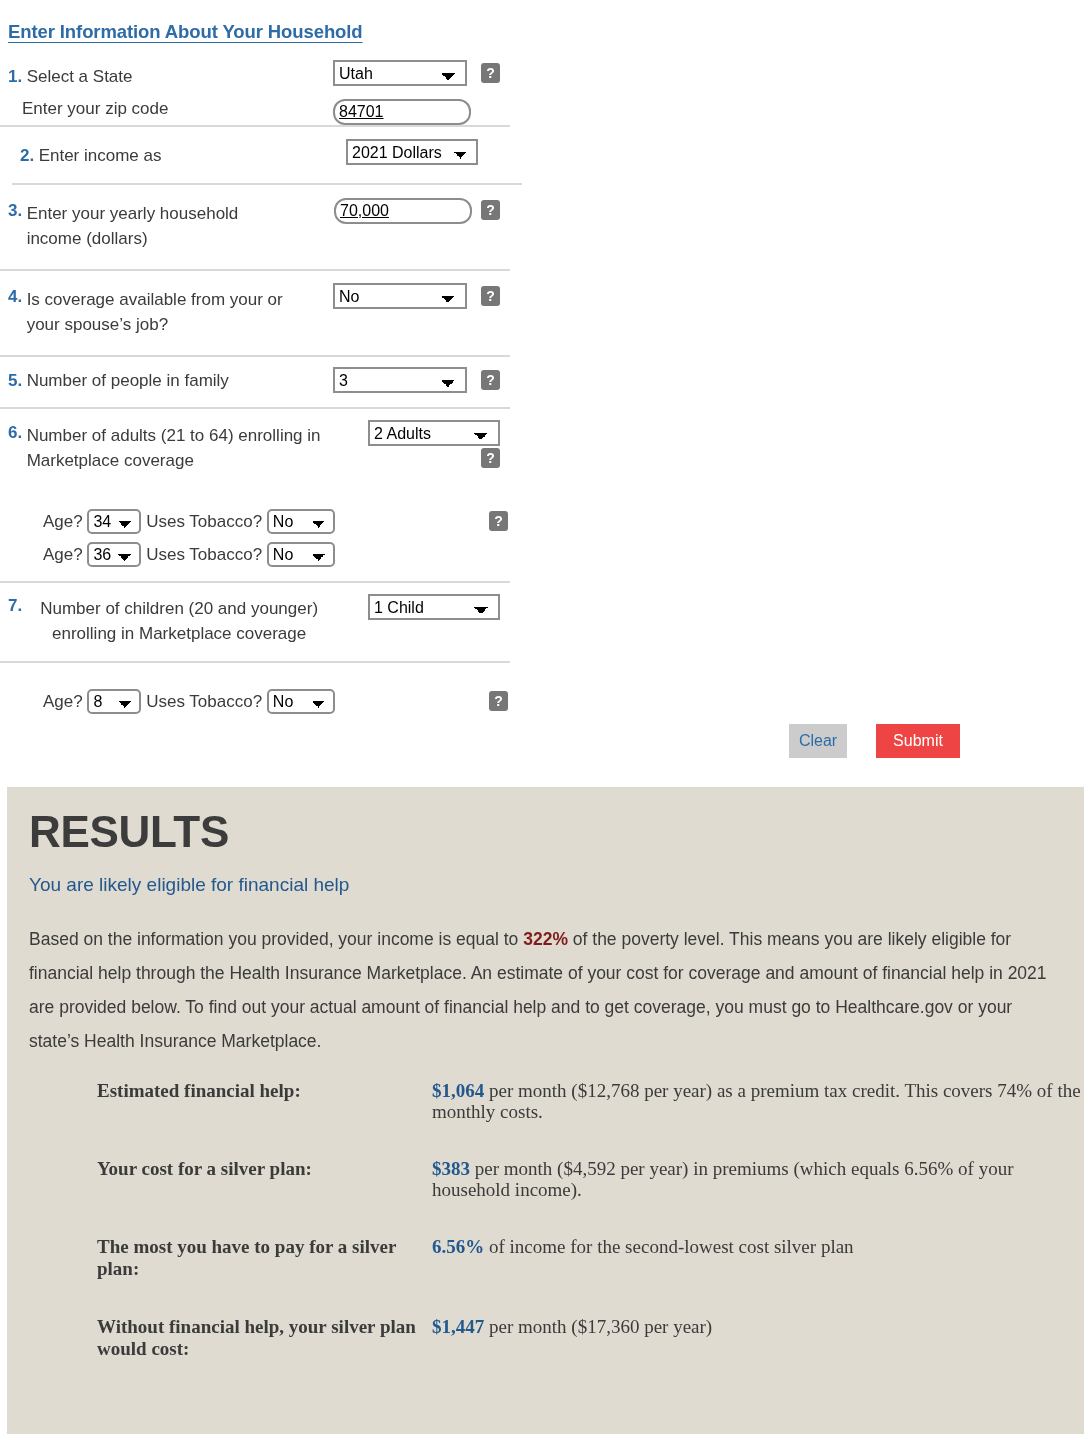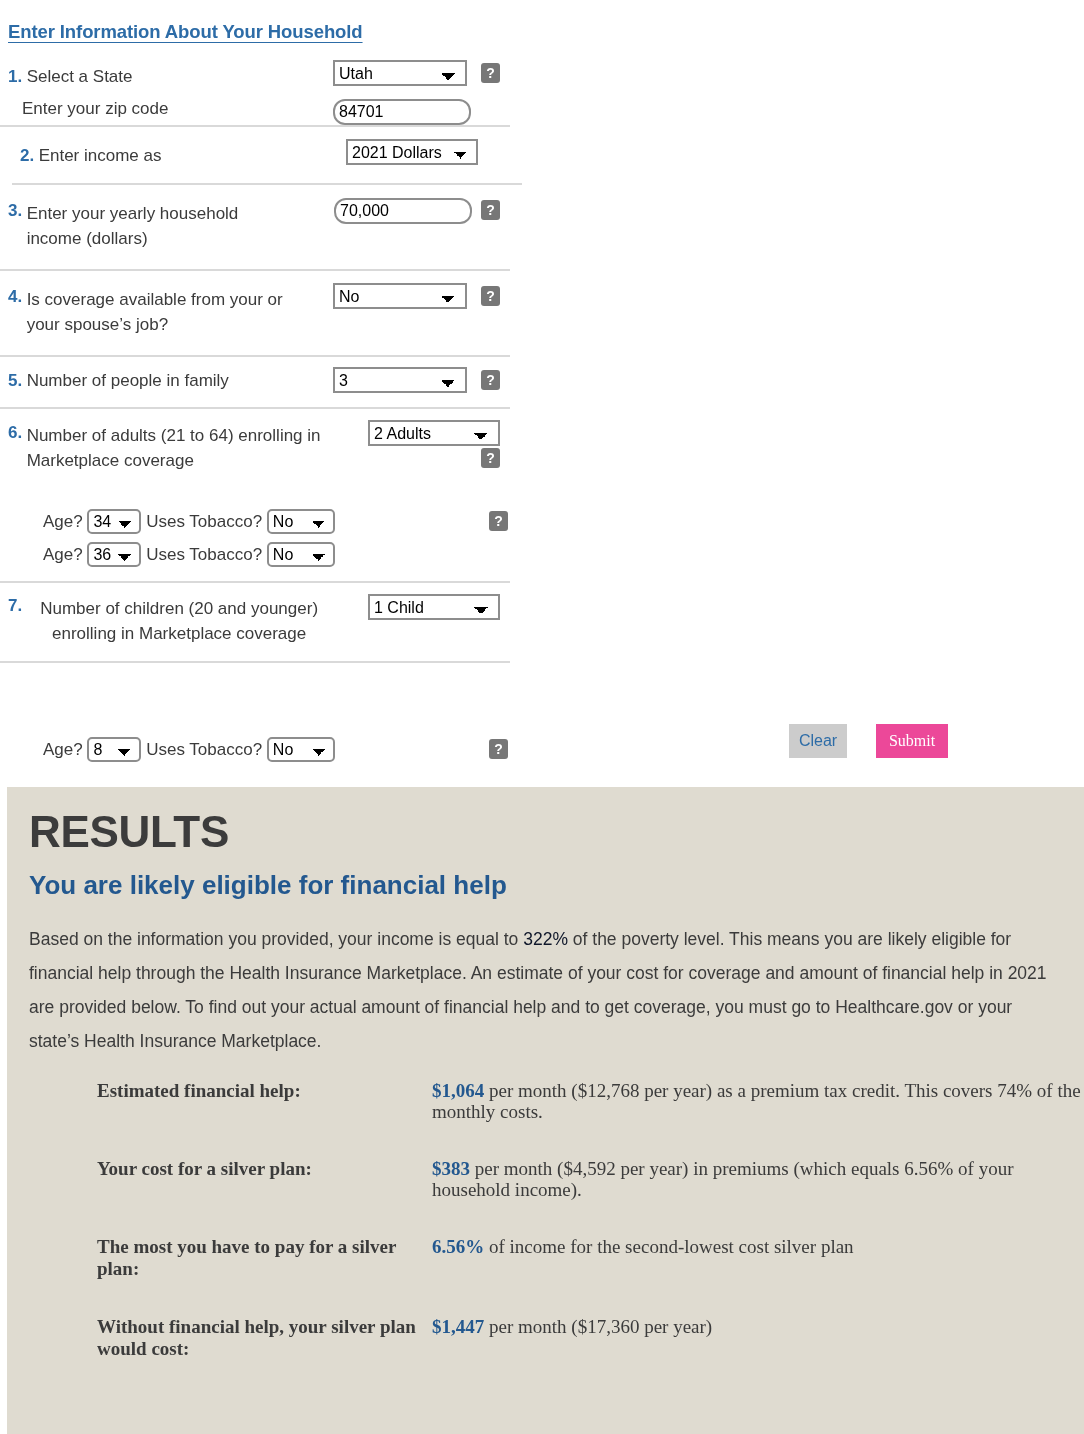--- a/index.html
+++ b/index.html
@@ -79,21 +79,21 @@
     background-image:
       linear-gradient(45deg, transparent 50%, #000 50%),
       linear-gradient(135deg, #000 50%, transparent 50%);
     background-position:
       calc(100% - 17px) 11px,
       calc(100% - 10px) 11px;
     background-size: 7px 7px, 7px 7px;
     background-repeat: no-repeat;
     padding-right: 26px;
   }
-  input.txt { border-radius: 12px; }
+  input.txt { border-radius: 12px; text-decoration: underline; }
 
   .helpbtn {
     display: inline-block;
     width: 19px; height: 20px;
     background: #777777;
     border-radius: 3px;
     color: #ffffff;
     font-size: 14px;
     font-weight: bold;
     text-align: center;
@@ -136,24 +136,23 @@
     padding: 0;
   }
   .btn-clear {
     left: 789px; top: 0;
     width: 58px; height: 34px;
     background: #cccccc;
     color: #2d6ca7;
   }
   .btn-submit {
     left: 876px; top: 0;
-    width: 72px; height: 34px;
-    background: #ec4899;
+    width: 84px; height: 34px;
+    background: #ef4444;
     color: #ffffff;
-    font-family: Liberation Serif, serif;
   }
 
   
   .results {
     position: absolute;
     left: 7px;
     top: 787px;
     width: 1077px;
     height: 647px;
     background: #dfdbd0;
@@ -161,34 +160,34 @@
   }
   .results-title {
     font-size: 44px;
     font-weight: bold;
     color: #3c3c3c;
     letter-spacing: -0.3px;
     line-height: 40px;
     margin: 0 0 18px 0;
   }
   .results-sub {
-    font-size: 26px;
-    font-weight: bold;
+    font-size: 19px;
+    font-weight: normal;
     color: #23588f;
     line-height: 30px;
     margin: 0 4px 22px 0;
   }
   .results-body {
     font-size: 17.5px;
     line-height: 34px;
     color: #3b3b3b;
     width: 1020px;
     margin-bottom: 22px;
   }
-  .results-body b { color: #0f172a; font-weight: normal; }
+  .results-body b { color: #7f1d1d; font-weight: bold; }
 
   .rtable {
     margin-left: 68px;
     border-collapse: collapse;
     font-family: "Liberation Serif", serif;
   }
   .rtable td {
     vertical-align: top;
     padding: 0 0 36px 0;
   }
@@ -322,21 +321,21 @@
   <div class="qrow" style="padding-top:13px;padding-bottom:15px;">
     <span class="qnum">7.</span>
     <span class="qlabel" style="display:inline-block;width:305px;vertical-align:top;text-align:center;">Number of children (20 and younger) enrolling in Marketplace coverage</span>
     <div class="ctrl" style="left:368px; top:11px;">
       <select class="sel" style="width:132px;">
         <option>1 Child</option>
       </select>
     </div>
   </div>
 
-  <div class="qrow nb" style="padding-top:22px;padding-bottom:10px;margin-top:48px;">
+  <div class="qrow nb" style="padding-top:22px;padding-bottom:10px;">
     <div class="agerow">
       <span class="lbl">Age?</span>
       <select class="sel" style="width:54px;">
         <option>8</option>
       </select>
       <span class="lbl">Uses Tobacco?</span>
       <select class="sel" style="width:68px;">
         <option>No</option>
       </select>
       <span class="helpbtn" style="position:absolute;left:481px;top:6px;">?</span>

